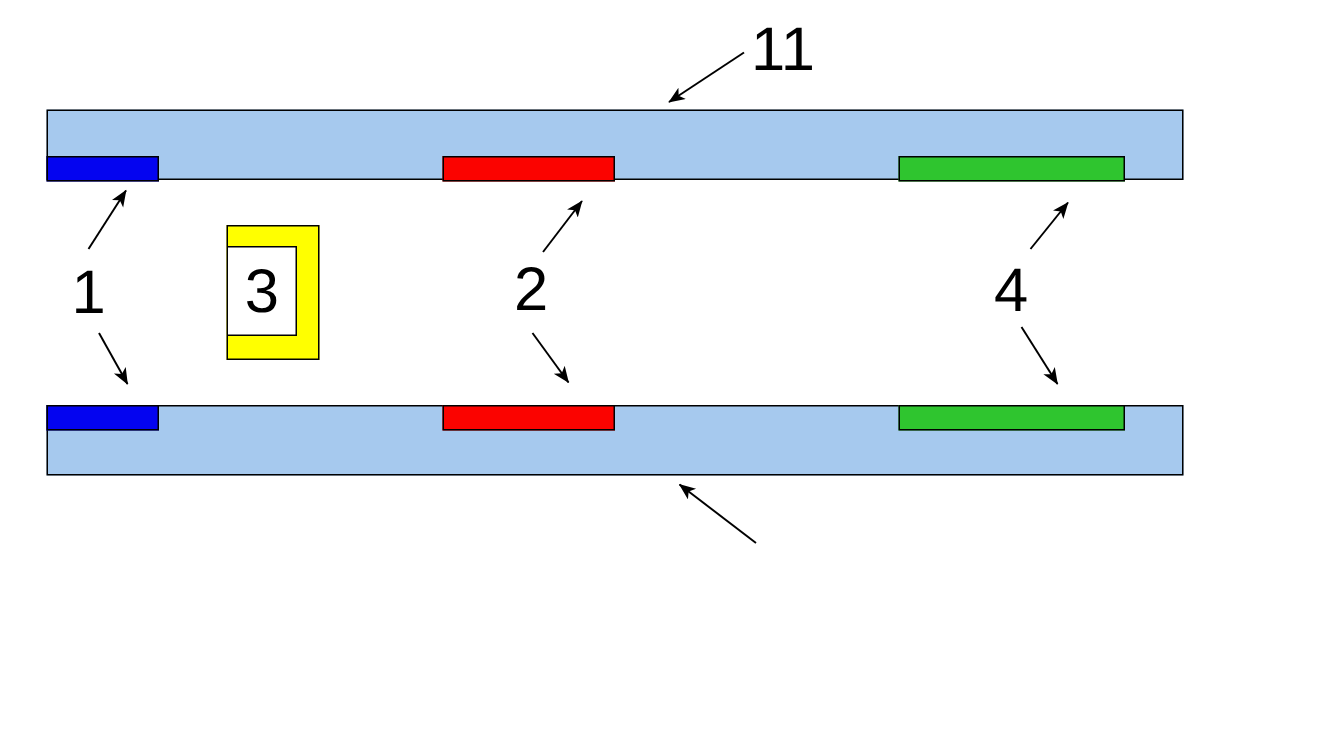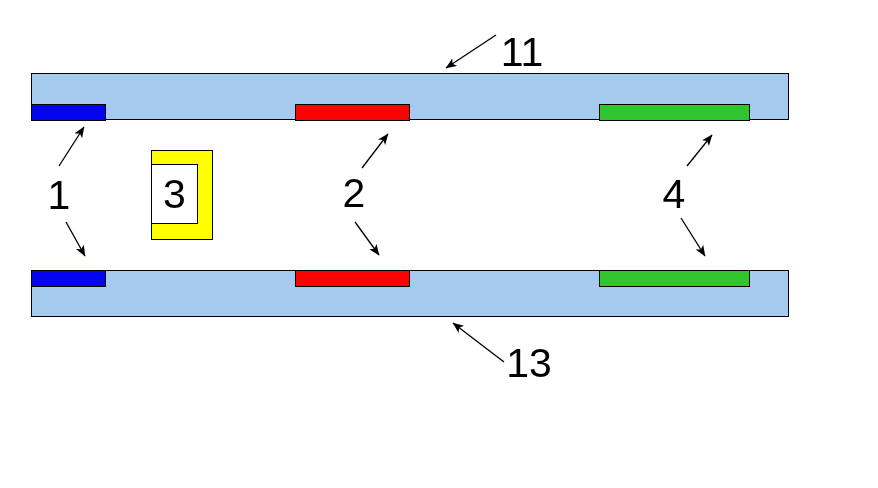--- a/index.html
+++ b/index.html
@@ -66,21 +66,21 @@
     transform: translate(-50%, -50%);
     font-size: 41px;
     line-height: 1;
     color: #000000;
     white-space: nowrap;
     user-select: none;
   }
   .label-1  { left: 59px;  top: 195px; }
   .label-2  { left: 354px; top: 193px; }
   .label-4  { left: 674px; top: 194px; }
-  .label-11 { left: 522px; top: 52px;  }
+  .label-11 { left: 522px; top: 33px;  }
   .label-13 { left: 529px; top: 363px; }
   .bracket-label {
     font-size: 41px;
     line-height: 1;
     color: #000000;
     user-select: none;
   }
   .overlay {
     position: absolute;
     left: 0;
@@ -113,21 +113,20 @@
   <div class="bracket" style="background-color: rgb(255, 255, 0);">
     <div class="bracket-opening" style="background-color: rgb(255, 255, 255);">
       <span class="bracket-label">3</span>
     </div>
   </div>
 
   <div class="ref-label label-1">1</div>
   <div class="ref-label label-2">2</div>
   <div class="ref-label label-4">4</div>
   <div class="ref-label label-11">11</div>
-  <div class="ref-label label-13">13</div>
 
   <svg class="overlay" width="878" height="488" viewBox="0 0 878 488">
     <defs>
       <marker id="ah" markerWidth="13" markerHeight="10" refX="10.5" refY="4.5" orient="auto" markerUnits="userSpaceOnUse">
         <path d="M0,0 L11,4.5 L0,9 L2.8,4.5 Z" fill="#000000"></path>
       </marker>
     </defs>
     <line class="leader" x1="59" y1="166" x2="84" y2="127" marker-end="url(#ah)"></line>
     <line class="leader" x1="66" y1="222" x2="85" y2="256" marker-end="url(#ah)"></line>
     <line class="leader" x1="362" y1="168" x2="388" y2="134" marker-end="url(#ah)"></line>

